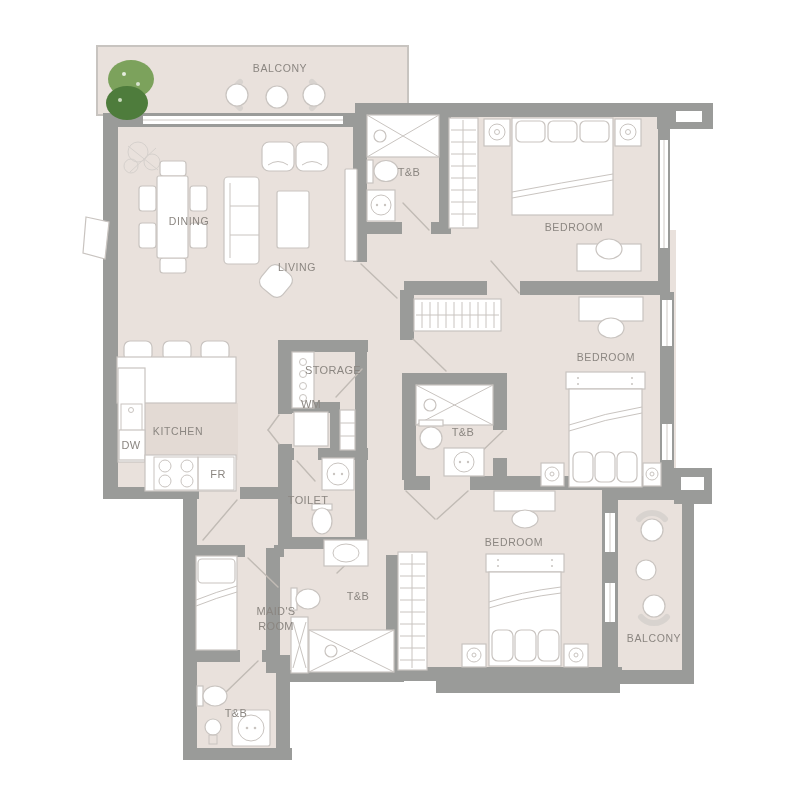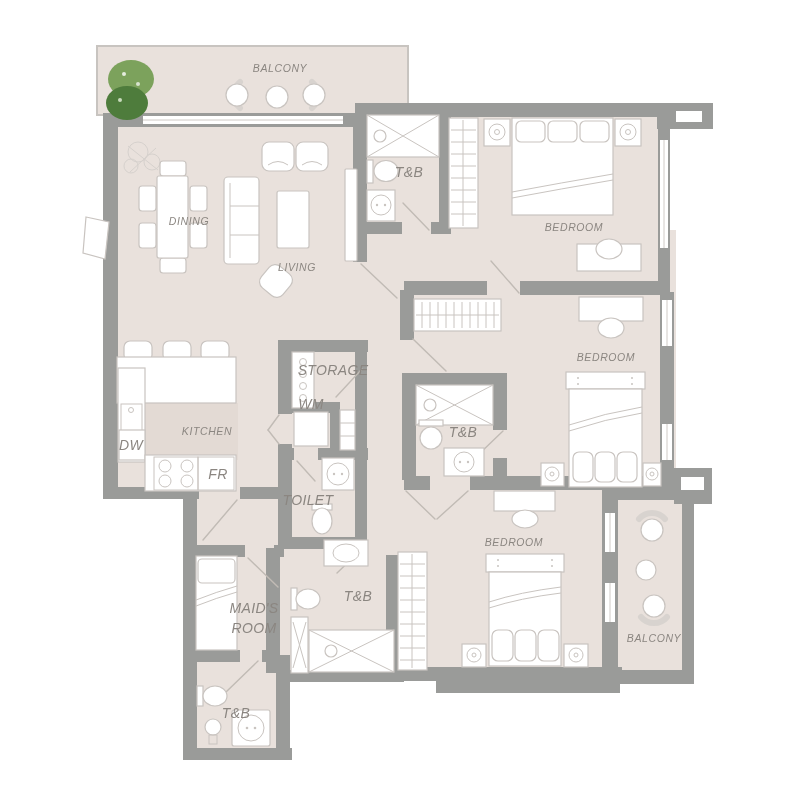--- a/index.html
+++ b/index.html
@@ -1,33 +1,33 @@
 <!DOCTYPE html>
 <html style="--floor: #e9e1dc; --wall: #9a9b99; --furniture_stroke: #c9c4c0; --label: #8b8681; --door: #c1bbb5; --window_line: #cfcac6; --kitchen_mat: #e3dad4; --balcony_outline: #c8c4c0; --plant_dark: #4e7c3c; --plant_light: #7ca25c;"><head>
 <meta charset="utf-8">
 <style>
   html,body{margin:0;padding:0;background:#ffffff;}
   #stage{position:relative;width:800px;height:800px;background:#ffffff;overflow:hidden;
-         font-family:"Liberation Sans",sans-serif;font-style:italic;}
+         font-family:"Liberation Sans",sans-serif;}
   svg{position:absolute;left:0;top:0;}
   .floor{fill:var(--floor,#e9e1dc);}
   .balcfloor{fill:var(--floor,#e9e1dc);stroke:var(--balcony_outline,#c8c4c0);stroke-width:2;}
   .wall{fill:var(--wall,#9a9b99);}
   .win{fill:#ffffff;}
   .winline{stroke:var(--window_line,#cfcac6);stroke-width:1;}
   .furn{fill:#ffffff;stroke:var(--furniture_stroke,#c9c4c0);stroke-width:1.2;}
   .fl{fill:none;stroke:var(--furniture_stroke,#c9c4c0);stroke-width:1;}
   .door{stroke:var(--door,#c1bbb5);stroke-width:1.4;stroke-linecap:round;}
   .mat{fill:var(--kitchen_mat,#e3dad4);}
   .sketch{fill:none;stroke:#d6d1cd;stroke-width:1;}
   .backrest{fill:none;stroke:#d8d3cf;stroke-width:6;stroke-linecap:round;}
   .lbl{position:absolute;transform:translate(-50%,-50%);font-size:10.5px;
        color:var(--label,#8b8681);letter-spacing:.6px;white-space:nowrap;}
-  .lbl.sm{font-size:14px;letter-spacing:.35px;}
-  .lbl2{text-align:center;line-height:1.4;}
+  .lbl.sm{font-size:11px;letter-spacing:.35px;}
+  .lbl2{text-align:center;line-height:1.4;margin-left:22px;}
 </style>
 </head>
 <body>
 
 <div id="stage">
 <svg width="800" height="800" viewBox="0 0 800 800">
 
   <g>
     <rect class="balcfloor" x="97" y="46" width="311" height="69"></rect>
     <rect class="floor" x="108" y="120" width="252" height="377"></rect>
@@ -361,21 +361,21 @@
   </g>
 </svg>
 
   <div class="lbl" style="left:280px;top:68px">BALCONY</div>
   <div class="lbl" style="left:189px;top:221px">DINING</div>
   <div class="lbl" style="left:297px;top:267px">LIVING</div>
   <div class="lbl sm" style="left:409px;top:172px">T&amp;B</div>
   <div class="lbl" style="left:574px;top:227px">BEDROOM</div>
   <div class="lbl" style="left:606px;top:357px">BEDROOM</div>
   <div class="lbl sm" style="left:333px;top:370px">STORAGE</div>
-  <div class="lbl" style="left:207px;top:431px">KITCHEN</div>
+  <div class="lbl" style="left:178px;top:431px">KITCHEN</div>
   <div class="lbl sm" style="left:131px;top:445px">DW</div>
   <div class="lbl sm" style="left:218px;top:474px">FR</div>
   <div class="lbl sm" style="left:311px;top:404px">WM</div>
   <div class="lbl sm" style="left:463px;top:432px">T&amp;B</div>
   <div class="lbl sm" style="left:308px;top:500px">TOILET</div>
   <div class="lbl sm lbl2" style="left:254px;top:619px">
     <span style="display:block">MAID'S</span>
     <span style="display:block">ROOM</span>
   </div>
   <div class="lbl sm" style="left:358px;top:596px">T&amp;B</div>

